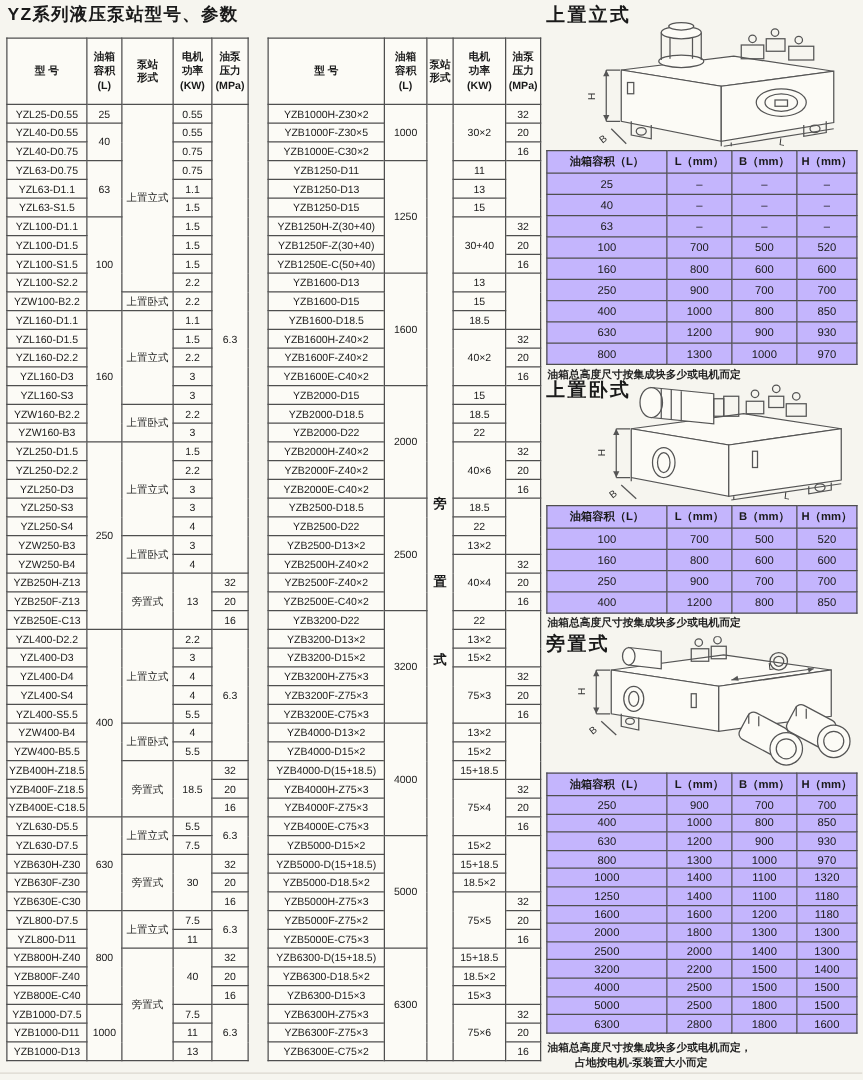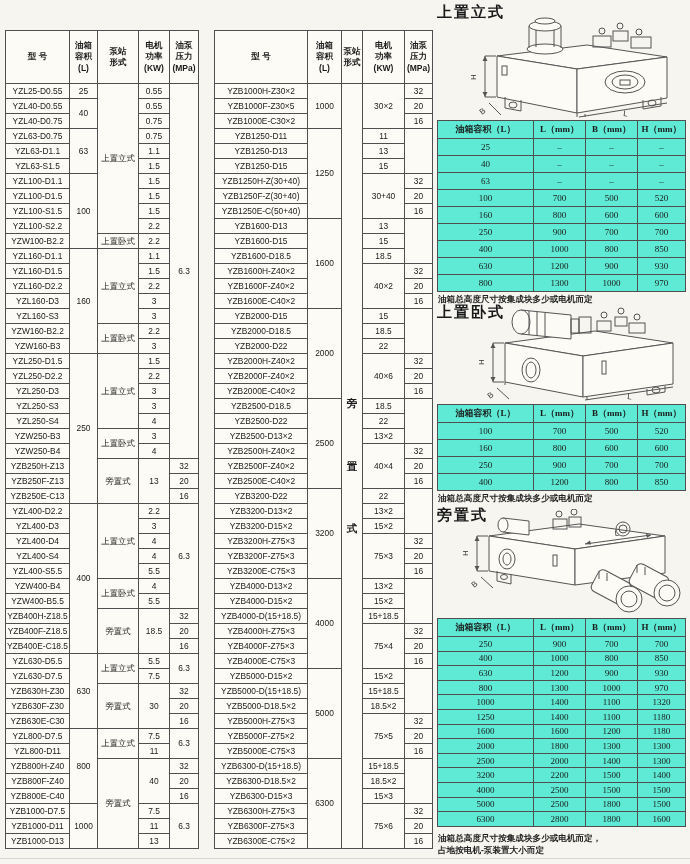--- a/index.html
+++ b/index.html
@@ -25,39 +25,40 @@
   #st3{top:506px;}
   .diag{position:absolute;}
   #diag1{left:28px;top:16px;}
   #diag2{left:38px;top:297px;}
   #diag3{left:16px;top:509px;}
   .diag path,.diag rect,.diag ellipse,.diag circle,.diag line{stroke:#555;fill:none;stroke-width:1;}
   .diag .fill{fill:#fcfbf6;}
   .diag .solid{fill:#555;stroke:none;}
   .diag text{stroke:none;fill:#333;font-size:8px;font-family:"Liberation Sans",sans-serif;}
 
-  .dtable{position:absolute;left:0;border-collapse:collapse;table-layout:fixed;width:248px;background:#5eead4;font-family:Liberation Serif, serif;}
+  .dtable{position:absolute;left:0;border-collapse:collapse;table-layout:fixed;width:248px;background:#c4b5fd;}
   .dtable th,.dtable td{border:1px solid #4f4f4f;text-align:center;vertical-align:middle;padding:0;white-space:nowrap;}
   .dtable th{font-size:9px;font-weight:bold;height:17px;}
   .dtable td{font-size:9px;height:16px;}
   #dim1{top:120px;}
   #dim2{top:404px;}
   #dim3{top:618px;}
   #dim3 td{height:13.6px;}
   .note{position:absolute;left:1px;font-size:8.6px;color:#222;white-space:nowrap;font-weight:bold;}
   #note1{top:294px;}
   #note2{top:493px;}
   #note3a{top:833px;text-align:center;}
-  #note3b{top:845px;}
+  #note3b{top:845px;margin-left:22px;}
   .bottom-rule{position:absolute;left:0;width:690px;top:858px;border-top:1px solid #dcd8cf;}
 </style>
 </head>
 <body>
 
 <div class="page">
+  <h1 class="title">YZ系列液压泵站型号、参数</h1>
 
   <table class="ptable" id="left-table">
     <colgroup>
         <col style="width:64px">
         <col style="width:28px">
         <col style="width:41px">
         <col style="width:31px">
         <col style="width:29px">
       </colgroup>
   <thead>

